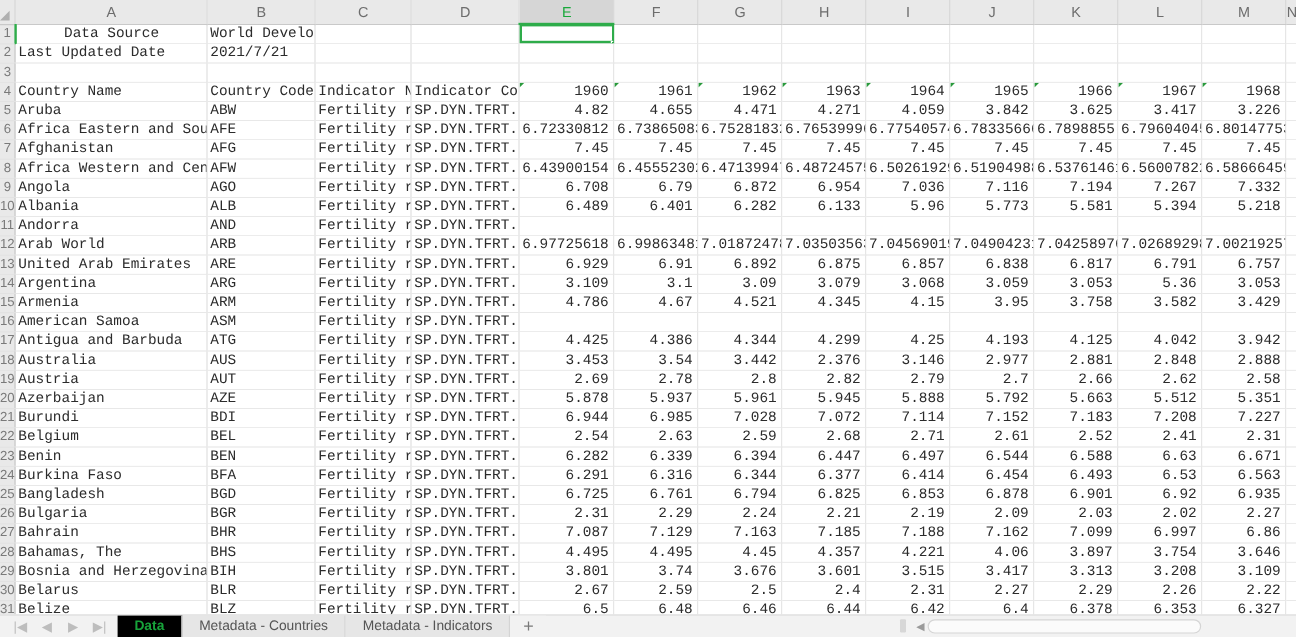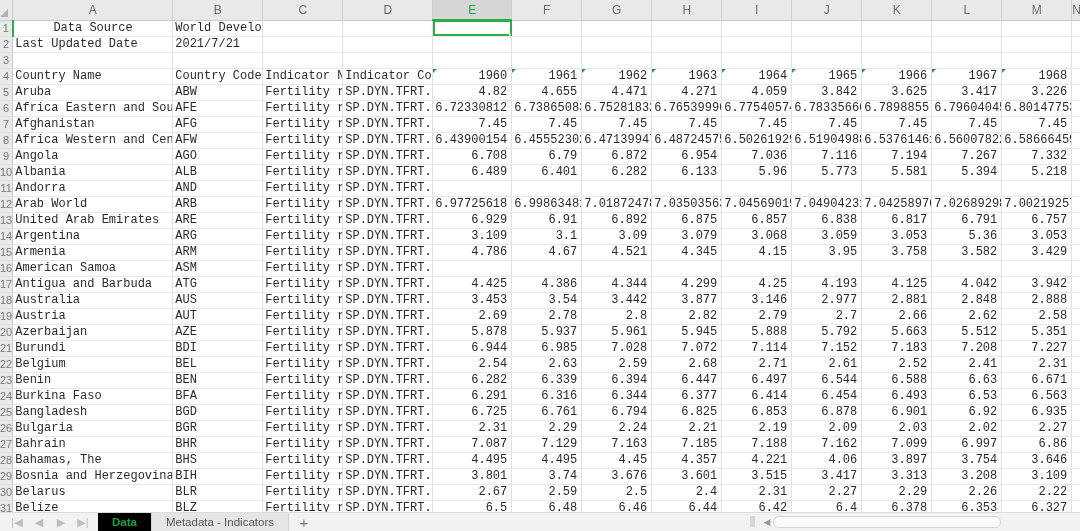--- a/index.html
+++ b/index.html
@@ -482,21 +482,21 @@
           </tr>
           <tr>
             <td class="rowhead">18</td>
             <td class="cell txt" style="width: 160px; max-width: 160px;">Australia</td>
             <td class="cell txt" style="width: 90px; max-width: 90px;">AUS</td>
             <td class="cell txt" style="width: 80px; max-width: 80px;">Fertility rate,</td>
             <td class="cell txt" style="width: 90px; max-width: 90px;">SP.DYN.TFRT.I</td>
             <td class="cell num" style="width: 80px; max-width: 80px;">3.453</td>
             <td class="cell num" style="width: 70px; max-width: 70px;">3.54</td>
             <td class="cell num" style="width: 70px; max-width: 70px;">3.442</td>
-            <td class="cell num" style="width: 70px; max-width: 70px;">3.877</td>
+            <td class="cell num" style="width: 70px; max-width: 70px;">2.376</td>
             <td class="cell num" style="width: 70px; max-width: 70px;">3.146</td>
             <td class="cell num" style="width: 70px; max-width: 70px;">2.977</td>
             <td class="cell num" style="width: 70px; max-width: 70px;">2.881</td>
             <td class="cell num" style="width: 70px; max-width: 70px;">2.848</td>
             <td class="cell num" style="width: 70px; max-width: 70px;">2.888</td>
             <td class="cell num" style="width: 20px; max-width: 20px;"></td>
           </tr>
           <tr>
             <td class="rowhead">19</td>
             <td class="cell txt" style="width: 160px; max-width: 160px;">Austria</td>
@@ -724,20 +724,21 @@
 
   <div class="bottombar">
     <div class="navbtns">
       <div class="nb">|◀</div>
       <div class="nb">◀</div>
       <div class="nb">▶</div>
       <div class="nb">▶|</div>
     </div>
     <div class="tabs">
         <div class="tab active">Data</div>
+        <div class="tab">Metadata - Countries</div>
         <div class="tab">Metadata - Indicators</div>
       </div>
     <div class="addtab">+</div>
 
     <div class="hscroll">
       <div class="splitter"></div>
       <div class="lArrow">◀</div>
       <div class="track">
         <div class="thumb"></div>
       </div>

